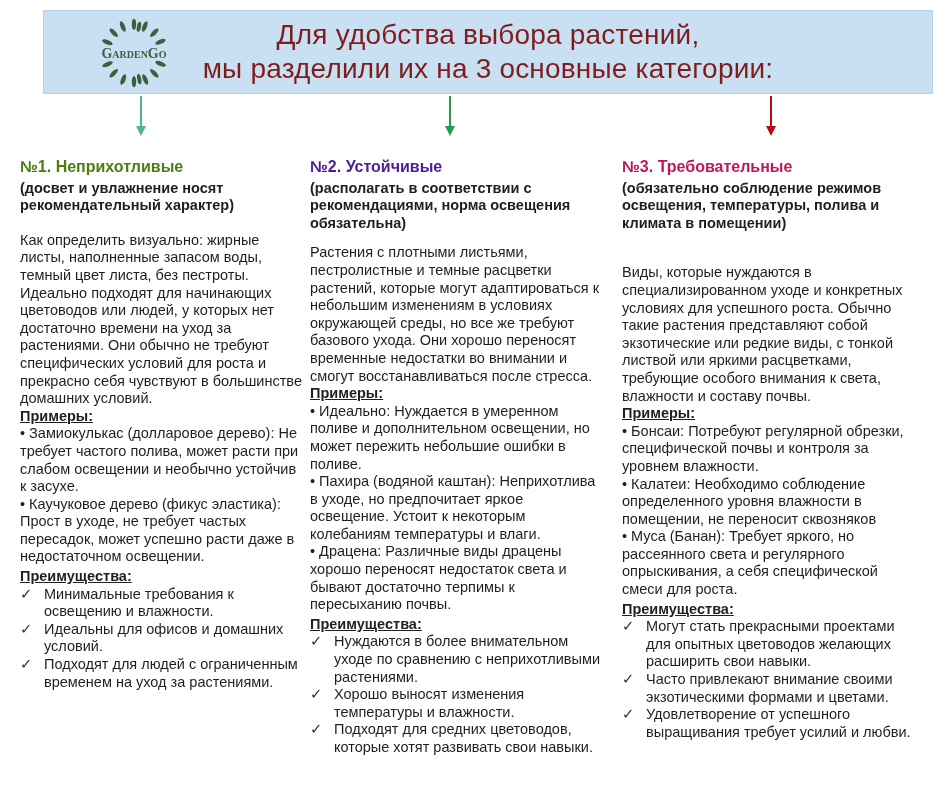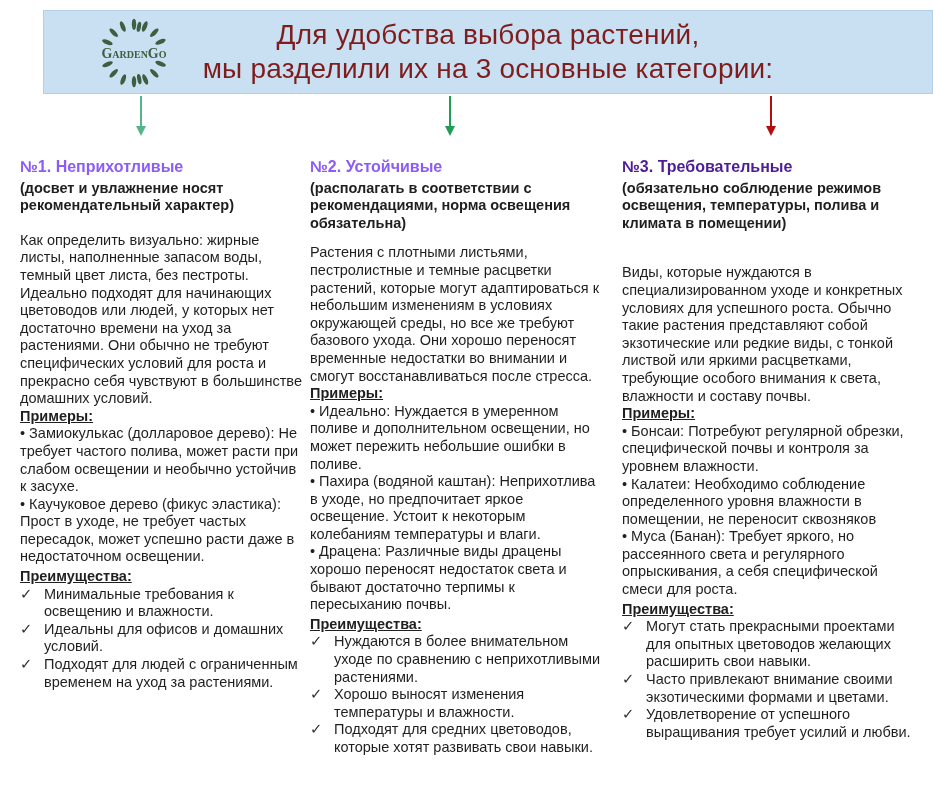--- a/index.html
+++ b/index.html
@@ -22,23 +22,23 @@
   .a2{left:449px;color:#1f9d55;background:#1f9d55;}
   .a3{left:770px;color:#b50d0d;background:#b50d0d;}
 
   
   .col{position:absolute;top:158px;font-size:14.5px;line-height:17.6px;}
   .col-1{left:20px;width:285px;}
   .col-2{left:310px;width:292px;}
   .col-3{left:622px;width:289px;}
 
   .cat-title{font-size:16px;font-weight:700;margin:0 0 4px 0;}
-  .col-1 .cat-title{color:#8b5cf6;}
-  .col-2 .cat-title{color:#8b5cf6;}
-  .col-3 .cat-title{color:#4c1d95;}
+  .col-1 .cat-title{color:#4d7c0f;}
+  .col-2 .cat-title{color:#4c1d95;}
+  .col-3 .cat-title{color:#be185d;}
 
   .cat-subtitle{font-weight:700;margin:0 0 17px 0;}
   .col-2 .cat-subtitle{margin-bottom:12px;}
   .col-3 .cat-subtitle{margin-bottom:32px;}
 
   .cat-desc{margin:0;}
 
   .list-label{font-weight:700;text-decoration:underline;margin:0;}
   .adv-label{margin-top:2px;}
 

